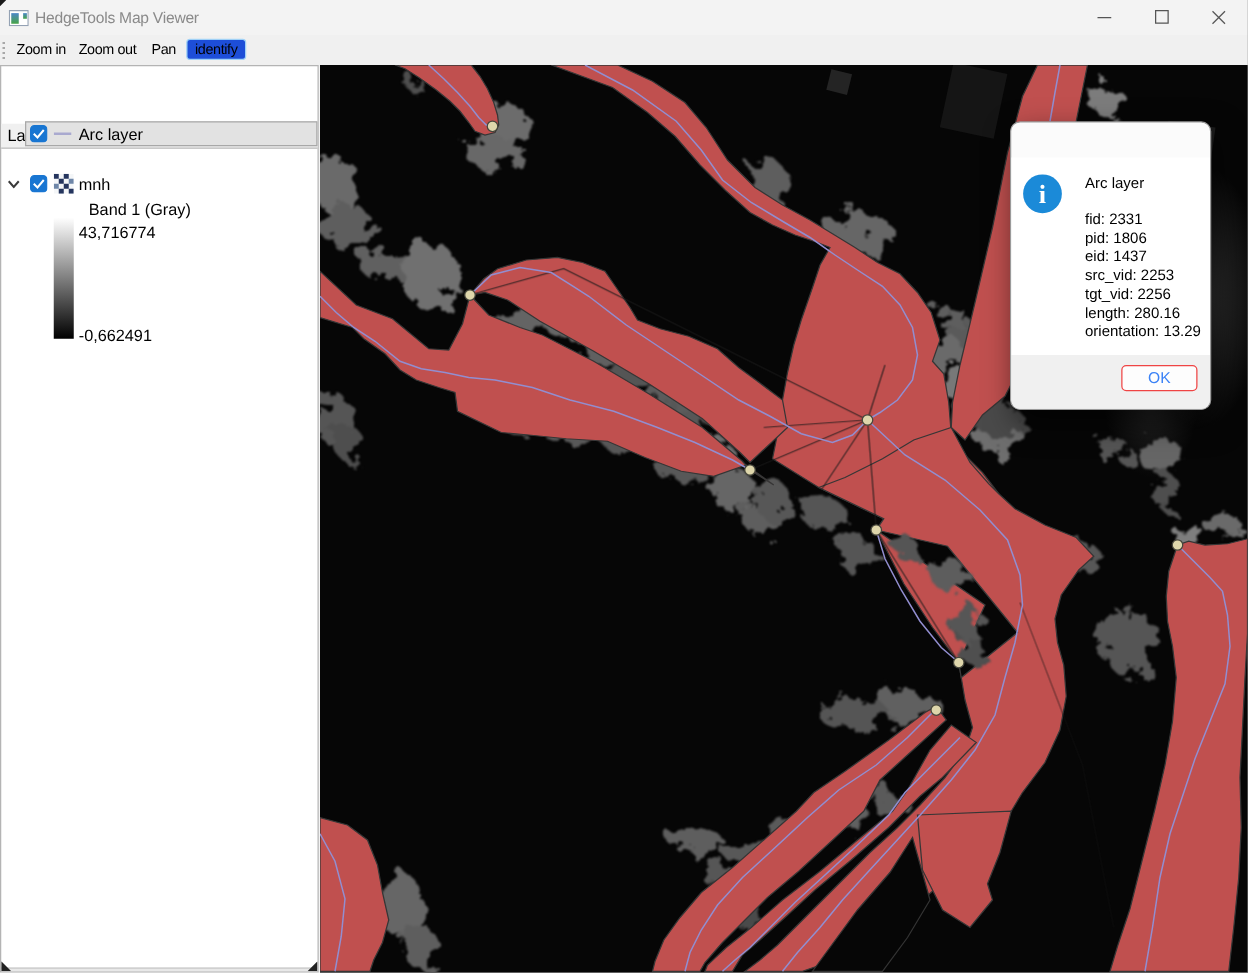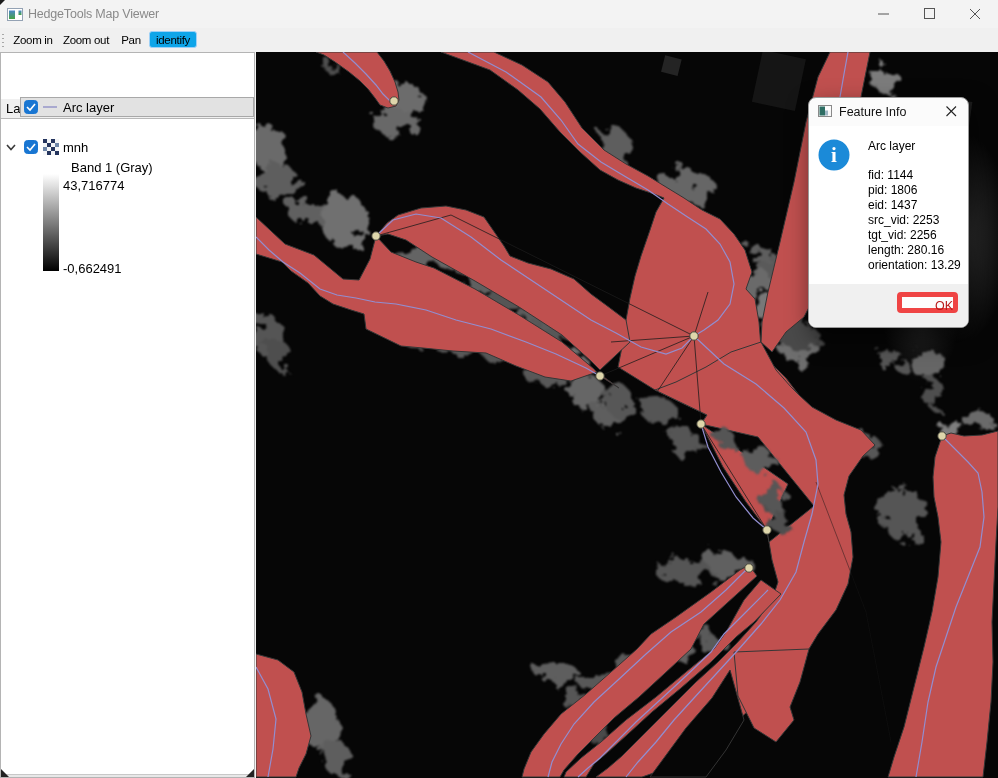--- a/index.html
+++ b/index.html
@@ -8,42 +8,42 @@
 #titlebar { position:absolute; left:0; top:0; width:998px; height:28px; background:#f3f3f3; }
 #titleicon { position:absolute; left:7px; top:8px; }
 #titletext { position:absolute; left:28px; top:7px; font-size:12.5px; color:#8a8a8a; letter-spacing:-0.2px;text-align:center; }
 .winbtn { position:absolute; top:0; width:46px; height:28px; }
 #tb-min { left:860px; } #tb-max { left:906px; } #tb-close { left:952px; }
 #toolbar { position:absolute; left:0; top:28px; width:998px; height:25px; background:#f0f0f0; }
 #toolbar .tbn { position:absolute; top:4px; height:17px; font-size:11.5px; color:#000;
   line-height:17px; text-align:center; letter-spacing:-0.3px; }
 #tb-handle { position:absolute; left:2px; top:5px; width:2px; height:15px;
   background-image:repeating-linear-gradient(#f0f0f0 0px, #f0f0f0 1px, #a8a8a8 1px, #a8a8a8 2px, #f0f0f0 2px, #f0f0f0 4px); }
-#b-ident { background:#0ea5e9; border:1px solid #9fd1f7; border-radius:3px; }
+#b-ident { background:#1d4ed8; border:1px solid #9fd1f7; border-radius:3px; }
 #leftpanel { position:absolute; left:0; top:52px; width:255px; height:726px; background:#ffffff;
   border:1px solid #b4b4b4; }
 #lp-head { position:absolute; left:0; top:0; width:253px; height:19px; background:#f0f0f0;margin-top:46px; }
 #lp-title { position:absolute; left:5px; top:2px; font-size:13px; color:#000; }
 .trow { position:absolute; left:0; width:253px; height:20px; font-size:13px; color:#000; }
 .tlabel { position:absolute; left:62px; top:3px; }
 #gradbar { position:absolute; left:42px; top:121px; width:16px; height:97px;
   background:linear-gradient(#ffffff, #000000); }
 #lp-scroll { position:absolute; left:0px; bottom:0px; width:253px; height:3px; background:#e8e8e8; border-top:1px solid #c8c8c8;}
 #mapdiv { position:absolute; left:256px; top:52px; width:742px; height:726px; background:#060606; }
 #dialog { position:absolute; left:808px; top:97px; width:161px; height:231px; background:#fbfbfb;
   border:1px solid #9a9a9a; border-radius:8px; box-shadow:4px 10px 24px rgba(0,0,0,0.55);
   overflow:hidden; }
 #dlg-title { position:absolute; left:0; top:0; width:100%; height:28px; }
 #dlg-icon { position:absolute; left:9px; top:7px; }
 #dlg-text { position:absolute; left:30px; top:7px; font-size:12.5px; color:#111; }
 #dlg-body { position:absolute; left:0; top:28px; width:100%; height:158px; background:#ffffff; }
 #dlg-foot { position:absolute; left:0; top:186px; width:100%; height:45px; background:#f0f0f0; }
 #okbtn { position:absolute; left:88px; top:8px; width:61px; height:21px; background:#fdfdfd;
-  border:5px solid #ef4444; border-radius:4px; font-size:12.5px; text-align:right;
-  line-height:19px; color:#b91c1c; }
+  border:1px solid #ef4444; border-radius:4px; font-size:12.5px; text-align:center;
+  line-height:19px; color:#3b82f6; }
 #info-circle { position:absolute; left:9px; top:13px; }
 .dline { position:absolute; left:59px; font-size:12px; color:#000; }
 </style>
 </head>
 <body>
 <div id="titlebar">
   <svg id="titleicon" width="16" height="13">
     <defs>
         <linearGradient id="ig1" x1="0" y1="0" x2="0" y2="1">
       <stop offset="0%" stop-color="#4b87c8"></stop>
@@ -279,40 +279,27 @@
     <circle cx="344" cy="324" r="4.2"></circle>
     <circle cx="438" cy="284" r="4.2"></circle>
     <circle cx="445" cy="372" r="4.2"></circle>
     <circle cx="511" cy="478" r="4.2"></circle>
     <circle cx="493" cy="516" r="4.2"></circle>
     <circle cx="686" cy="384" r="4.2"></circle>
   </g>
 </svg>
 </div>
 <div id="dialog">
-  <div id="dlg-title">
-    <svg id="dlg-icon" width="14" height="12">
-      <rect x="0.5" y="0.5" width="13" height="11" fill="#f8f8f8" stroke="#8a8a8a"></rect>
-      <rect x="1.5" y="1.5" width="5.5" height="9" fill="#2e6e64"></rect>
-      <rect x="7" y="1.5" width="5.5" height="4" fill="#ffffff"></rect>
-      <rect x="7" y="5.5" width="3" height="5" fill="#9fb6c4"></rect>
-    </svg>
-    <div id="dlg-text">Feature Info</div>
-    <svg width="11" height="11" style="position:absolute;right:11px;top:8px;">
-      <line x1="0.5" y1="0.5" x2="10" y2="10" stroke="#222" stroke-width="1.1"></line>
-      <line x1="10" y1="0.5" x2="0.5" y2="10" stroke="#222" stroke-width="1.1"></line>
-    </svg>
-  </div>
   <div id="dlg-body">
     <svg id="info-circle" width="34" height="34">
       <circle cx="16" cy="16" r="15.5" fill="#1b8ad8"></circle>
       <text x="16" y="23" text-anchor="middle" font-family="Liberation Serif, serif" font-size="21" fill="#ffffff" font-weight="bold">i</text>
     </svg>
     <div class="dline" style="top:13px;">Arc layer</div>
-    <div class="dline" style="top:42px;">fid: 1144</div>
+    <div class="dline" style="top:42px;">fid: 2331</div>
     <div class="dline" style="top:57px;">pid: 1806</div>
     <div class="dline" style="top:72px;">eid: 1437</div>
     <div class="dline" style="top:87px;">src_vid: 2253</div>
     <div class="dline" style="top:102px;">tgt_vid: 2256</div>
     <div class="dline" style="top:117px;">length: 280.16</div>
     <div class="dline" style="top:132px;">orientation: 13.29</div>
   </div>
   <div id="dlg-foot">
     <div id="okbtn">OK</div>
   </div>

